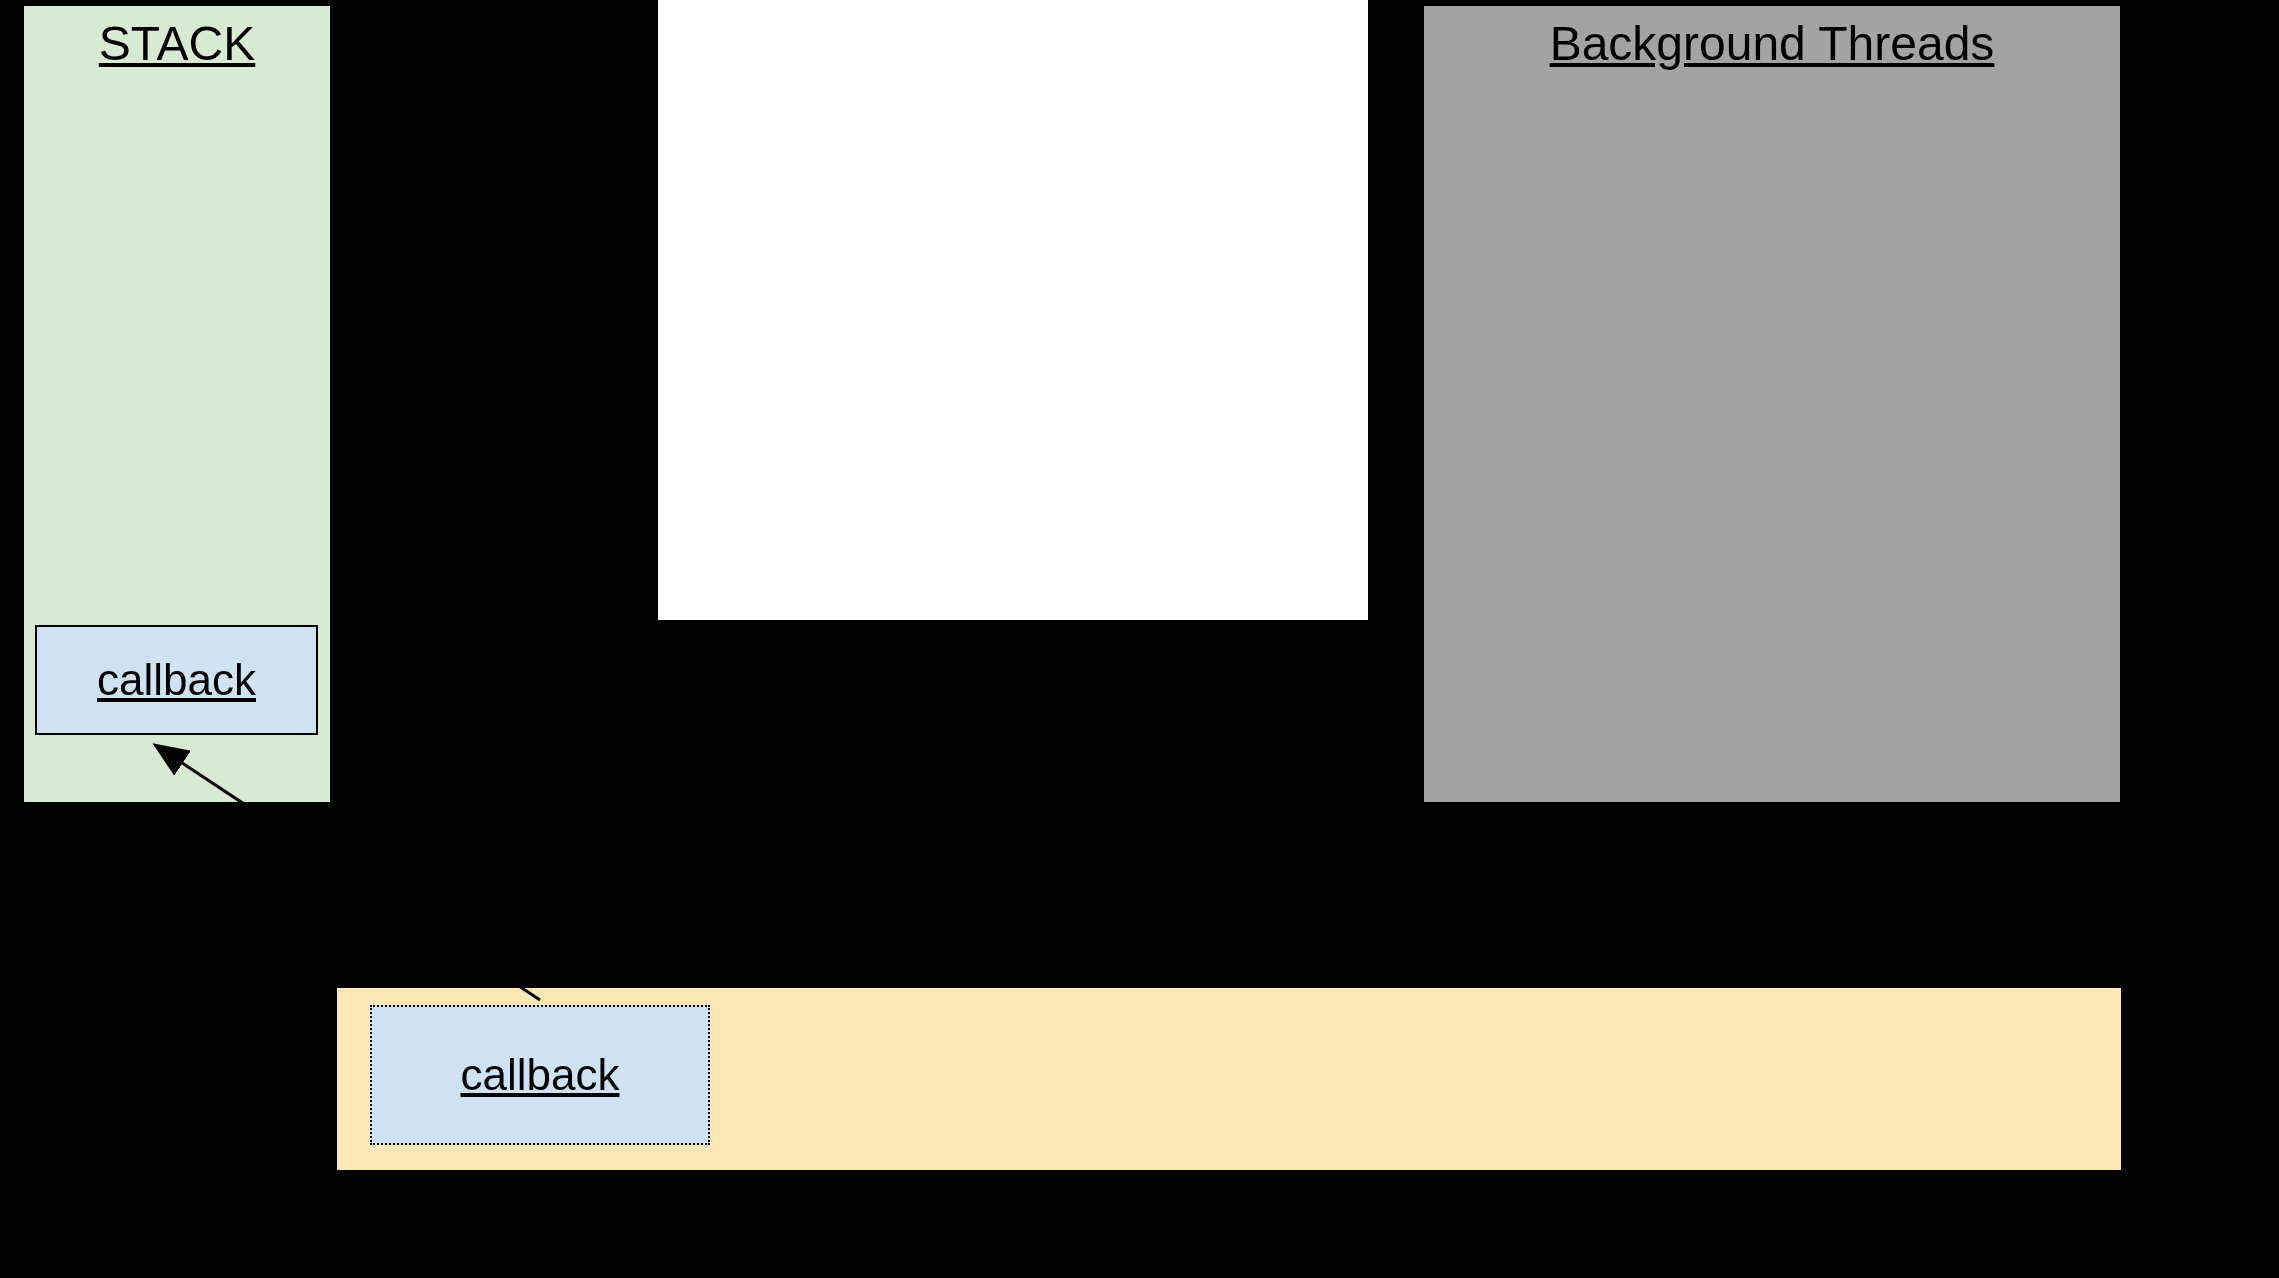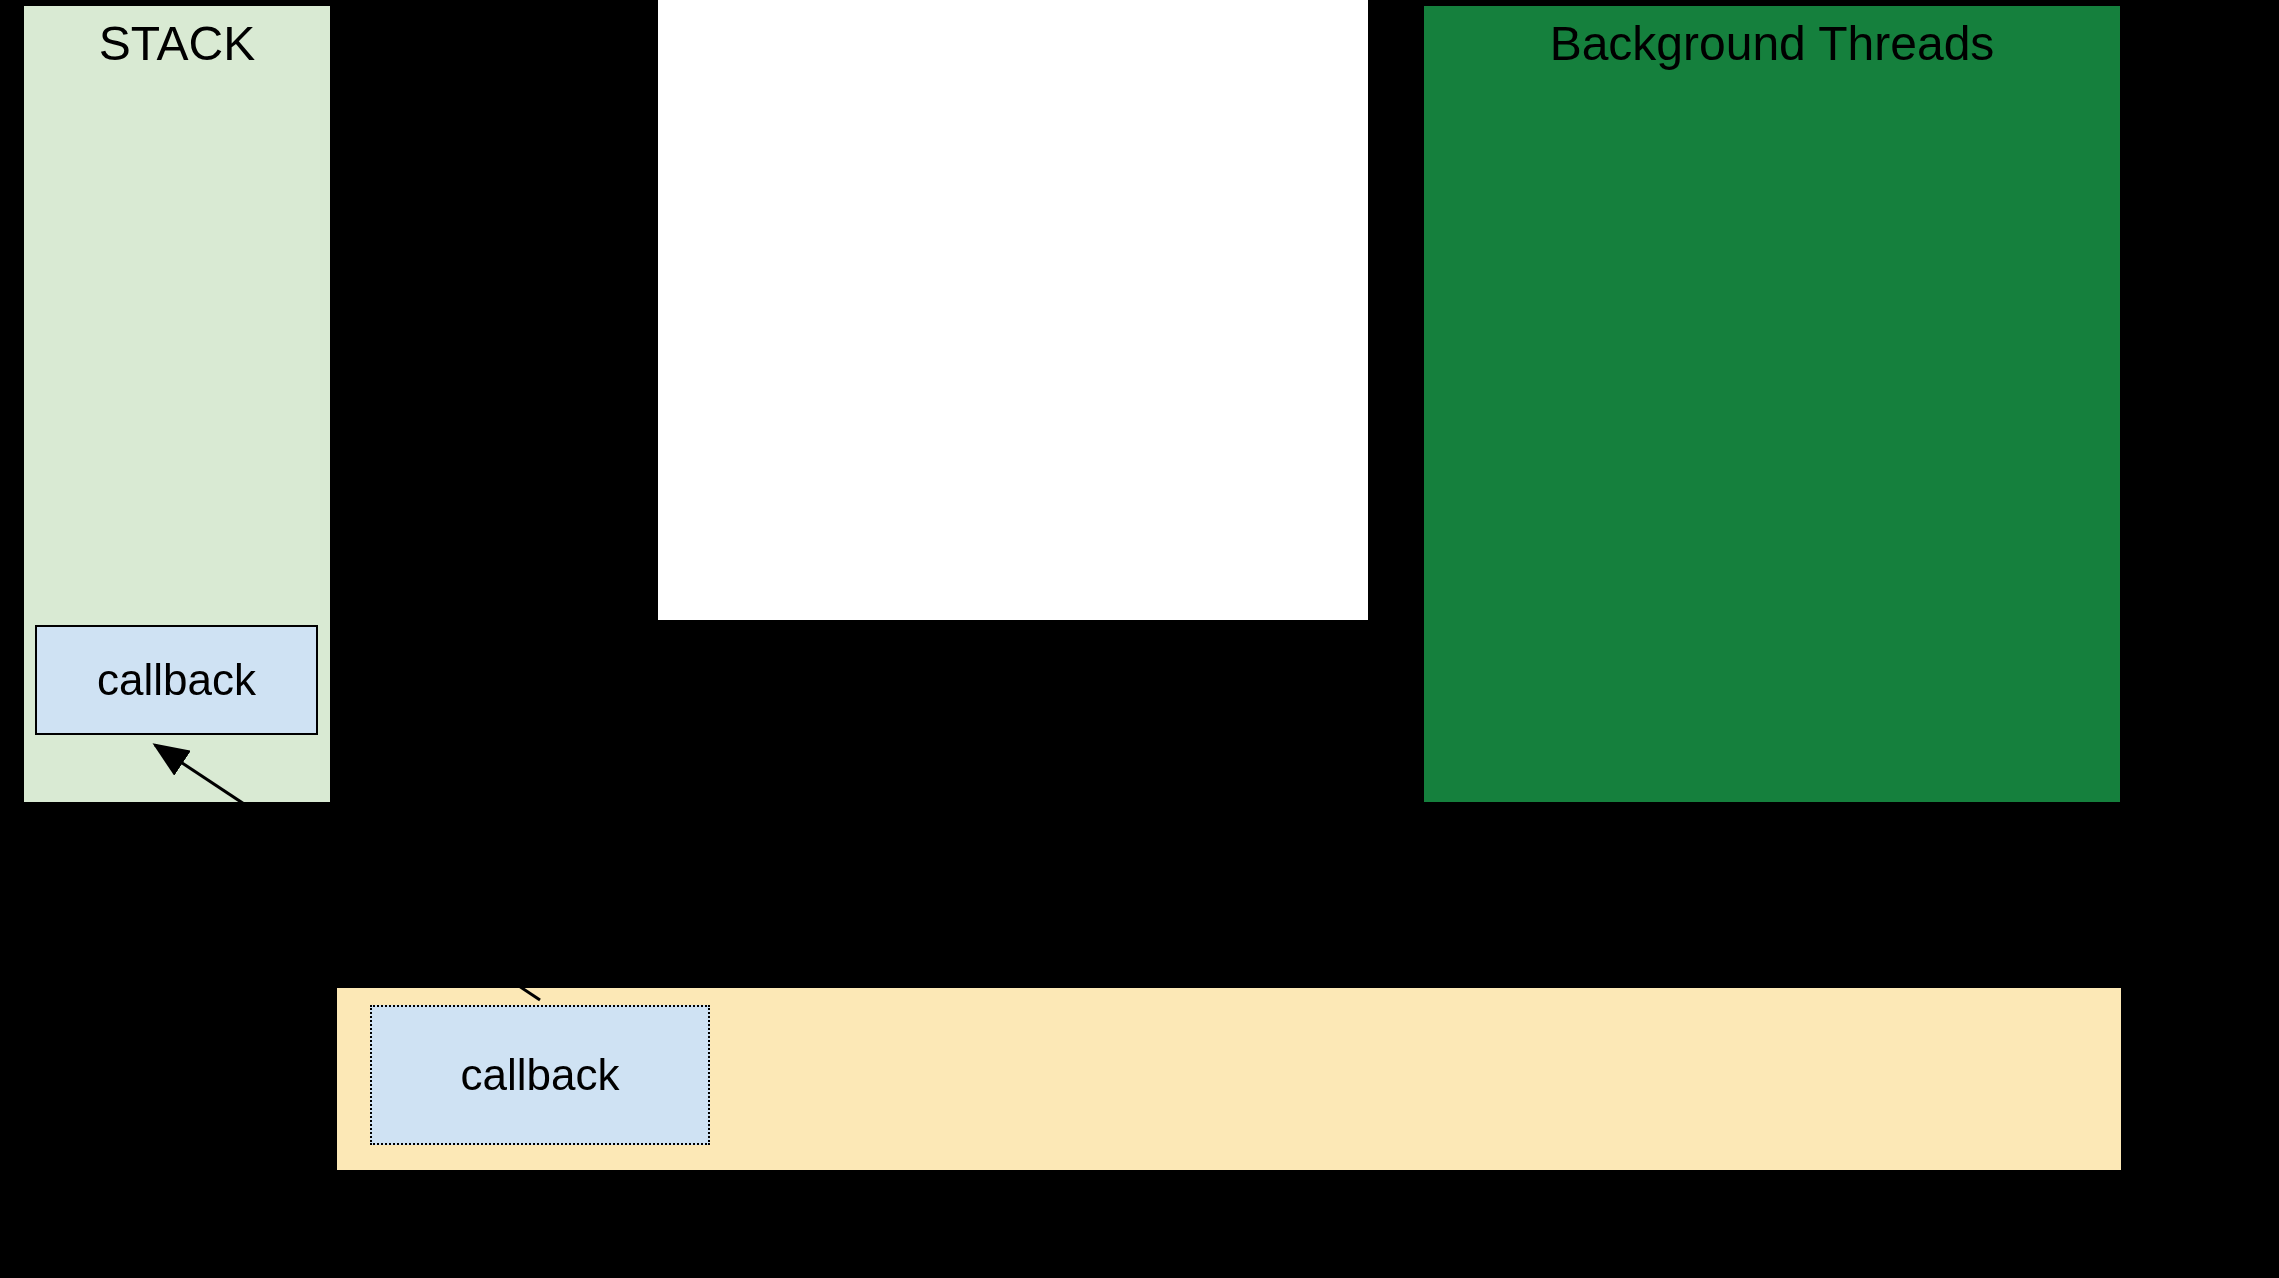--- a/index.html
+++ b/index.html
@@ -6,30 +6,31 @@
     margin: 0;
     padding: 0;
     width: 2279px;
     height: 1278px;
     background: #000;
     font-family: Arial, Helvetica, sans-serif;
   }
   .box {
     position: absolute;
     box-sizing: border-box;
+    text-decoration: underline;
   }
   .stack-box {
     background: #d9ead3;
     border: 2px solid #000;
   }
   .white-box {
     background: #fff;
   }
   .bg-threads-box {
-    background: #15803d;
+    background: #a3a3a3;
     border: 2px solid #000;
   }
   .queue-box {
     background: #fce8b6;
     border: 2px solid #000;
   }
   .callback-solid {
     background: #cfe2f3;
     border: 2px solid #000;
   }

